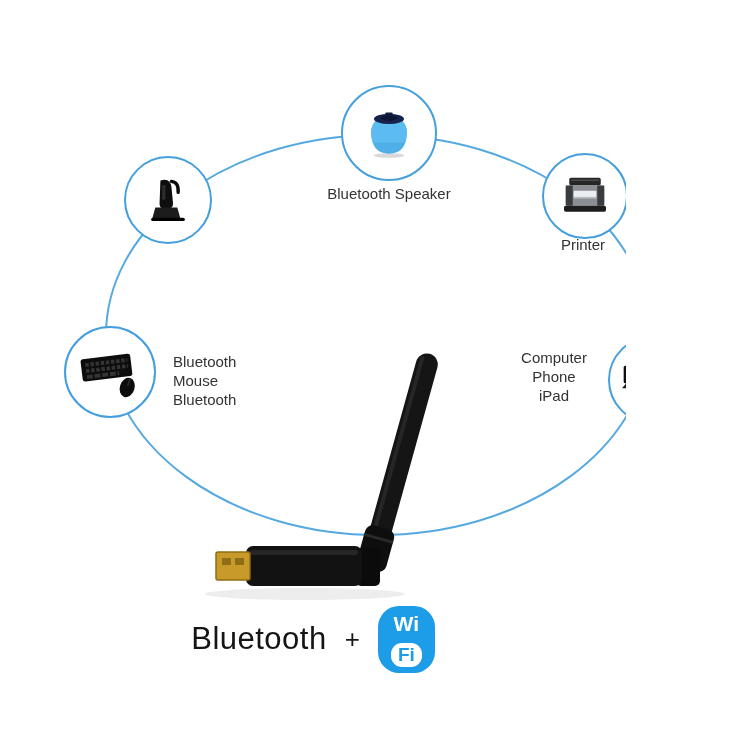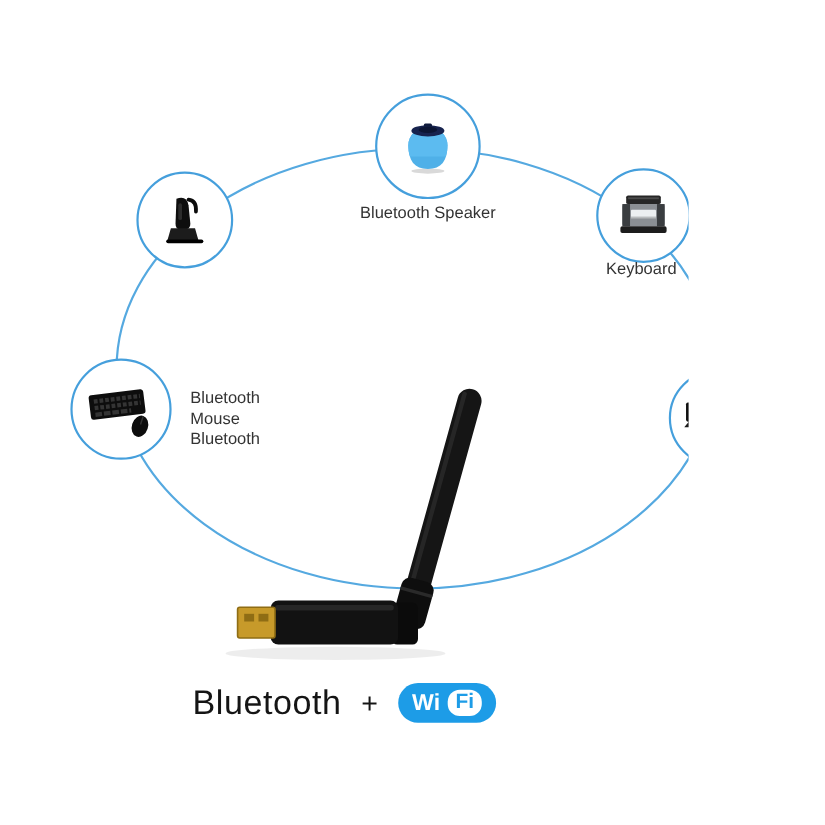--- a/index.html
+++ b/index.html
@@ -9,21 +9,21 @@
   .node{position:absolute;border-radius:50%;background:#ffffff;border:2px solid #459fdc;
         box-sizing:border-box;display:flex;align-items:center;justify-content:center;z-index:2;}
   .label{position:absolute;z-index:2;font-size:15px;color:#333333;line-height:19px;}
   .label.center{text-align:center;}
   .product-svg{position:absolute;z-index:3;}
   .caption{position:absolute;left:0;right:0;top:616px;height:46px;display:flex;
            align-items:center;justify-content:center;z-index:2;}
   .caption .bt{font-size:31px;color:#151515;letter-spacing:0.5px;}
   .caption .plus{font-size:26px;color:#151515;margin:0 18px;}
   .wifi-badge{display:inline-flex;align-items:center;background:#1d9ce7;border-radius:21px;
-              padding:6px 13px;gap:7px;}
+              padding:6px 13px;gap:7px;flex-direction:column;}
   .wifi-badge .wi{color:#ffffff;font-weight:bold;font-size:21px;}
   .wifi-badge .fi{background:#ffffff;color:#1d9ce7;font-weight:bold;font-size:19px;
                   padding:1px 7px;border-radius:11px;}
 </style>
 </head>
 <body>
 
 <div class="canvas">
 
   <svg class="ring-svg" width="750" height="750">
@@ -57,21 +57,21 @@
       <rect x="14" y="11" width="36" height="9" rx="2" fill="#262626"></rect>
       <rect x="16" y="13" width="32" height="2" fill="#4a4a4a"></rect>
       <rect x="10" y="20" width="44" height="23" rx="3" fill="#8b8f94"></rect>
       <rect x="10" y="20" width="8" height="23" fill="#3a3d40"></rect>
       <rect x="46" y="20" width="8" height="23" fill="#3a3d40"></rect>
       <rect x="19" y="26" width="26" height="8" rx="1" fill="#eceff1"></rect>
       <rect x="19" y="33" width="26" height="2" fill="#b9bcbe"></rect>
       <rect x="8" y="43" width="48" height="7" rx="2" fill="#1d1d1d"></rect>
     </svg>
   </div>
-  <div class="label center" style="left:483px;top:235px;width:200px;">Keyboard</div>
+  <div class="label center" style="left:483px;top:235px;width:200px;">Printer</div>
 
   <div class="node" style="left:64px;top:326px;width:92px;height:92px;">
     <svg width="62" height="58" viewBox="0 0 72 64">
       <g transform="rotate(-7 32 28)">
         <rect x="3" y="14" width="58" height="26" rx="3" fill="#0d0d0d"></rect>
         <line x1="8" y1="21" x2="57" y2="21" stroke="#343434" stroke-width="4.5" stroke-dasharray="4 2"></line>
         <line x1="8" y1="28" x2="57" y2="28" stroke="#343434" stroke-width="4.5" stroke-dasharray="4 2"></line>
         <line x1="8" y1="35" x2="46" y2="35" stroke="#343434" stroke-width="4.5" stroke-dasharray="7 2"></line>
       </g>
       <g transform="rotate(18 56 50)">
@@ -96,20 +96,25 @@
       <rect x="32" y="39" width="22" height="3" rx="1.5" fill="#222222"></rect>
       <rect x="2" y="15" width="31" height="21" rx="2" fill="#0f0f0f"></rect>
       <rect x="5" y="18" width="25" height="15" fill="#2e343b"></rect>
       <polygon points="0,42 37,42 32,36 5,36" fill="#1b1b1b"></polygon>
       <rect x="37" y="31" width="24" height="16" rx="2" fill="#0b0b0b"></rect>
       <rect x="39.5" y="33" width="19" height="12" fill="#343a41"></rect>
       <rect x="61" y="28" width="10" height="19" rx="2" fill="#0b0b0b"></rect>
       <rect x="62.5" y="30.5" width="7" height="13" fill="#3c434c"></rect>
     </svg>
   </div>
+  <div class="label center" style="left:504px;top:348px;width:100px;">
+    <div>Computer</div>
+    <div>Phone</div>
+    <div>iPad</div>
+  </div>
 
   <svg class="product-svg" width="290" height="280" viewBox="0 0 290 280" style="left:190px;top:330px;">
     <ellipse cx="115" cy="264" rx="100" ry="6" fill="rgba(0,0,0,0.07)"></ellipse>
 
     <g transform="rotate(15.5 182 232)">
       <rect x="171" y="16" width="22" height="196" rx="11" fill="#151515"></rect>
       <rect x="174" y="20" width="4" height="180" rx="2" fill="#2e2e2e" opacity="0.7"></rect>
       <rect x="167" y="196" width="30" height="44" rx="8" fill="#0e0e0e"></rect>
       <rect x="167" y="206" width="30" height="3" fill="#2a2a2a"></rect>
     </g>

